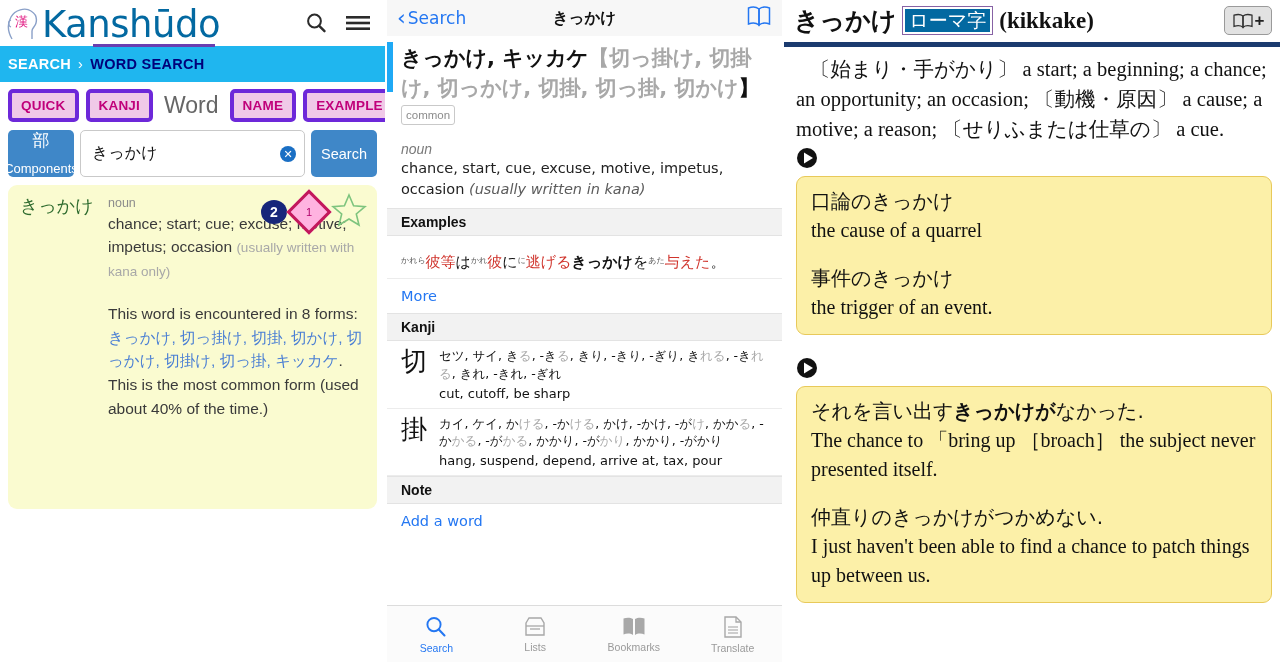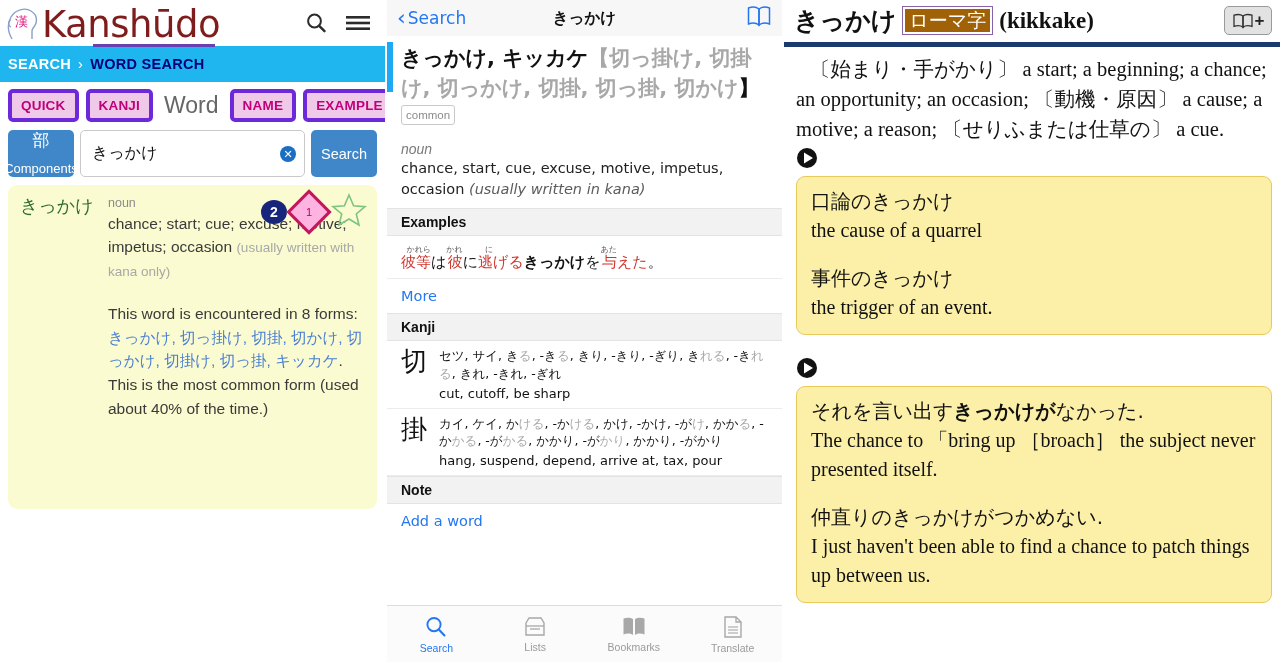--- a/index.html
+++ b/index.html
@@ -9,21 +9,21 @@
     background:#ffffff;
   }
   .screen{position:relative;width:1280px;height:662px;display:flex;}
 
   
   .panel-left{width:385px;height:662px;position:relative;overflow:hidden;background:#fff;border-right:2px solid #ffffff;}
   .kan-header{height:46px;display:flex;align-items:center;padding:0 10px 0 6px;background:#fff;position:relative;}
   .kan-logo{display:flex;align-items:flex-end;flex:1;min-width:0;}
   .logo-mark{width:34px;height:38px;position:relative;flex:0 0 auto;margin-right:2px;}
   .logo-mark svg{position:absolute;left:0;top:2px;}
-  .logo-text{font-size:37px;line-height:38px;color:#7f1d1d;font-family:"DejaVu Sans",sans-serif;font-weight:400;letter-spacing:-0.5px;position:relative;top:2px;}
+  .logo-text{font-size:37px;line-height:38px;color:#0369a1;font-family:"DejaVu Sans",sans-serif;font-weight:400;letter-spacing:-0.5px;position:relative;top:2px;}
   .logo-underline{position:absolute;left:93px;top:44px;width:122px;height:3px;background:#6a3fb0;}
   .hdr-icon{width:34px;height:34px;display:flex;align-items:center;justify-content:center;flex:0 0 auto;}
   .hdr-icon.sep{margin-left:8px;}
   .breadcrumb{height:36px;background:#1fb6ef;display:flex;align-items:center;padding:0 8px;font-size:14.5px;font-weight:bold;letter-spacing:.3px;}
   .bc-1{color:#ffffff;}
   .bc-sep{color:#ffffff;margin:0 7px;font-weight:normal;}
   .bc-2{color:#00007a;}
   .tabrow{display:flex;align-items:center;gap:7px;padding:7px 8px 4px 8px;}
   .tab-pill{background:#f0c9e8;border:4px solid #6d28d9;border-radius:5px;color:#c0007a;font-size:13.5px;font-weight:bold;padding:5px 9px;letter-spacing:.2px;}
   .tab-current{font-size:23px;color:#666;padding:0 4px;font-weight:400;}
@@ -62,21 +62,21 @@
   .blue-bar{position:absolute;left:0;top:6px;width:6px;height:50px;background:#1fa9f5;}
   .entry-title{font-size:21px;line-height:1.42;color:#111;font-weight:bold;font-family:"DejaVu Sans",sans-serif;}
   .entry-title .alt{color:#a8a8a8;font-weight:bold;}
   .common-tag{display:inline-block;border:1px solid #c9c9c9;border-radius:3px;color:#8c8c8c;font-size:11.5px;font-weight:normal;padding:1px 4px;vertical-align:6px;font-family:"Liberation Sans",sans-serif;}
   .entry-pos{font-size:14px;color:#7a7a7a;font-style:italic;padding:4px 12px 0 14px;}
   .entry-gloss{font-size:14.5px;color:#222;padding:1px 12px 8px 14px;line-height:1.44;font-family:"DejaVu Sans",sans-serif;}
   .entry-gloss i{color:#5c5c5c;margin-top:12px;}
   .sec-head{background:#f2f2f2;font-size:14px;font-weight:bold;color:#111;padding:5px 12px 5px 14px;border-top:1px solid #e3e3e3;border-bottom:1px solid #e3e3e3;}
   .ex-block{padding:8px 12px 8px 14px;border-bottom:1px solid #ececec;}
   .jp-sent{font-size:15px;color:#111;line-height:1;white-space:nowrap;font-family:"DejaVu Sans",sans-serif;}
-  .rb{display:inline-flex;flex-direction:column;align-items:flex-end;vertical-align:bottom;line-height:1;}
+  .rb{display:inline-flex;align-items:flex-start;vertical-align:bottom;line-height:1;}
   .rb .rt{font-size:8px;color:#555;height:11px;line-height:11px;}
   .rb .rtxt{color:#d0342c;}
   .plain{display:inline-flex;flex-direction:column;align-items:center;vertical-align:bottom;line-height:1;}
   .plain .rt{height:11px;}
   .plain .rtxt{color:#111;}
   .rtxt.bold{font-weight:bold;}
   .en-sent{font-size:14.5px;color:#222;padding-top:5px;font-family:"DejaVu Sans",sans-serif;}
   .more-link{color:#2477f2;font-size:14.5px;padding:9px 12px 9px 14px;font-family:"DejaVu Sans",sans-serif;}
   .kanji-row{display:flex;padding:6px 12px 7px 14px;border-bottom:1px solid #ececec;}
   .kanji-glyph{font-size:26px;width:38px;flex:0 0 auto;color:#111;line-height:1.12;font-family:"DejaVu Sans",sans-serif;}
@@ -86,21 +86,21 @@
   .kanji-mean{font-size:13px;color:#111;padding-top:3px;font-family:"DejaVu Sans",sans-serif;}
   .note-link{color:#2477f2;font-size:14.5px;padding:9px 12px 9px 14px;font-family:"DejaVu Sans",sans-serif;}
   .tabbar{position:absolute;bottom:0;left:0;right:0;height:56px;background:#fbfbfb;border-top:1px solid #dcdcdc;display:flex;}
   .tabitem{flex:1;display:flex;flex-direction:column;align-items:center;justify-content:center;gap:3px;color:#9a9a9a;font-size:10.5px;}
   .tabitem.active{color:#2477f2;}
 
   
   .panel-right{flex:1;height:662px;position:relative;background:#fff;overflow:hidden;}
   .dict-head{display:flex;align-items:center;padding:4px 8px 3px 10px;}
   .dict-word{font-size:25px;font-weight:bold;color:#111;font-family:"DejaVu Sans",sans-serif;}
-  .romaji-tag{display:inline-block;background:#a16207;color:#fff;border:2px solid #ffffff;outline:1px solid #8762a5;font-size:19px;padding:0 4px;margin:0 7px;font-family:"DejaVu Sans",sans-serif;line-height:1.22;}
+  .romaji-tag{display:inline-block;background:#0369a1;color:#fff;border:2px solid #ffffff;outline:1px solid #8762a5;font-size:19px;padding:0 4px;margin:0 7px;font-family:"DejaVu Sans",sans-serif;line-height:1.22;}
   .dict-kana{font-size:23px;font-weight:bold;color:#111;font-family:"Liberation Serif",serif;}
   .dict-bookbtn{margin-left:auto;width:46px;height:27px;background:#e2e2e2;border:1px solid #9a9a9a;border-radius:5px;display:flex;align-items:center;justify-content:center;gap:1px;}
   .navy-rule{height:5px;background:#1b3b6f;margin:2px 0 8px 0;}
   .dict-def{font-family:"Liberation Serif","DejaVu Serif",serif;font-size:20.5px;line-height:1.46;color:#111;padding:0 8px 0 12px;text-indent:14px;}
   .play-btn{padding:2px 0 3px 12px;}
   .yellow-box{margin:0 8px 0 12px;background:#fcf0a8;border:1px solid #e8c95a;border-radius:9px;padding:9px 14px 12px 14px;}
   .yb-jp{font-family:"DejaVu Sans",sans-serif;font-size:20px;color:#111;line-height:1.5;}
   .yb-en{font-family:"Liberation Serif","DejaVu Serif",serif;font-size:20px;color:#111;line-height:1.45;}
   .yb-gap{height:18px;}
   .yb-jp b{font-weight:bold;}

